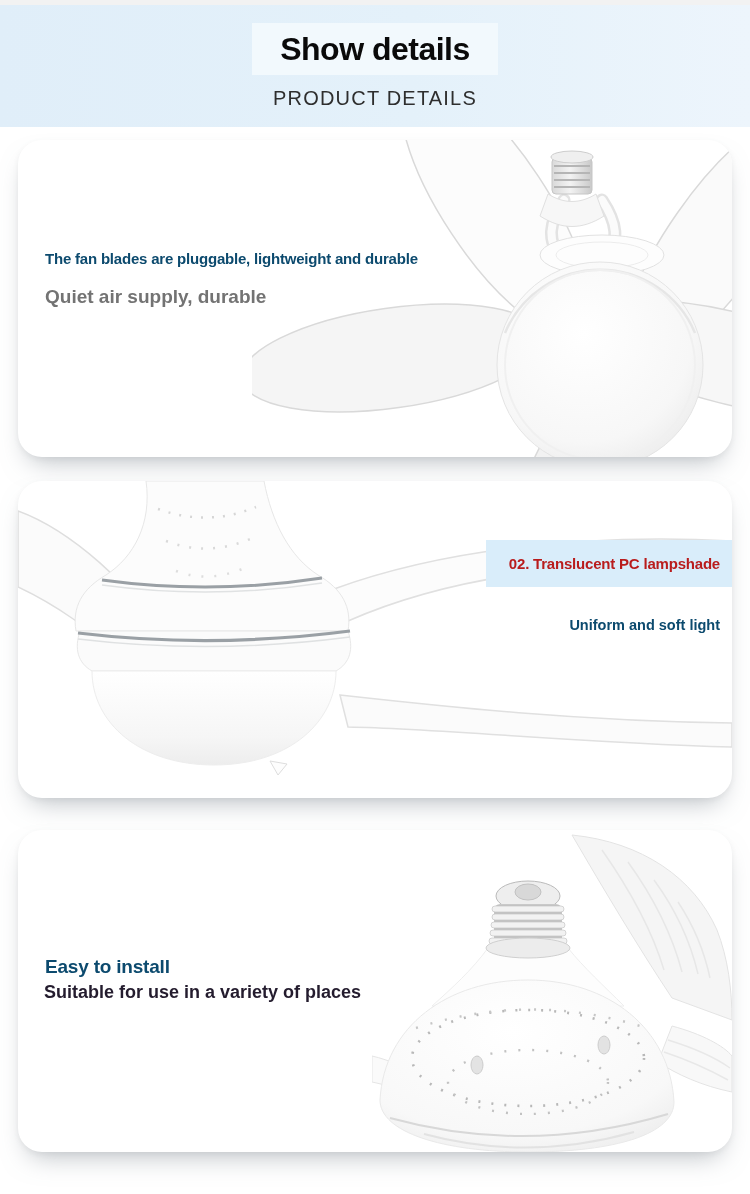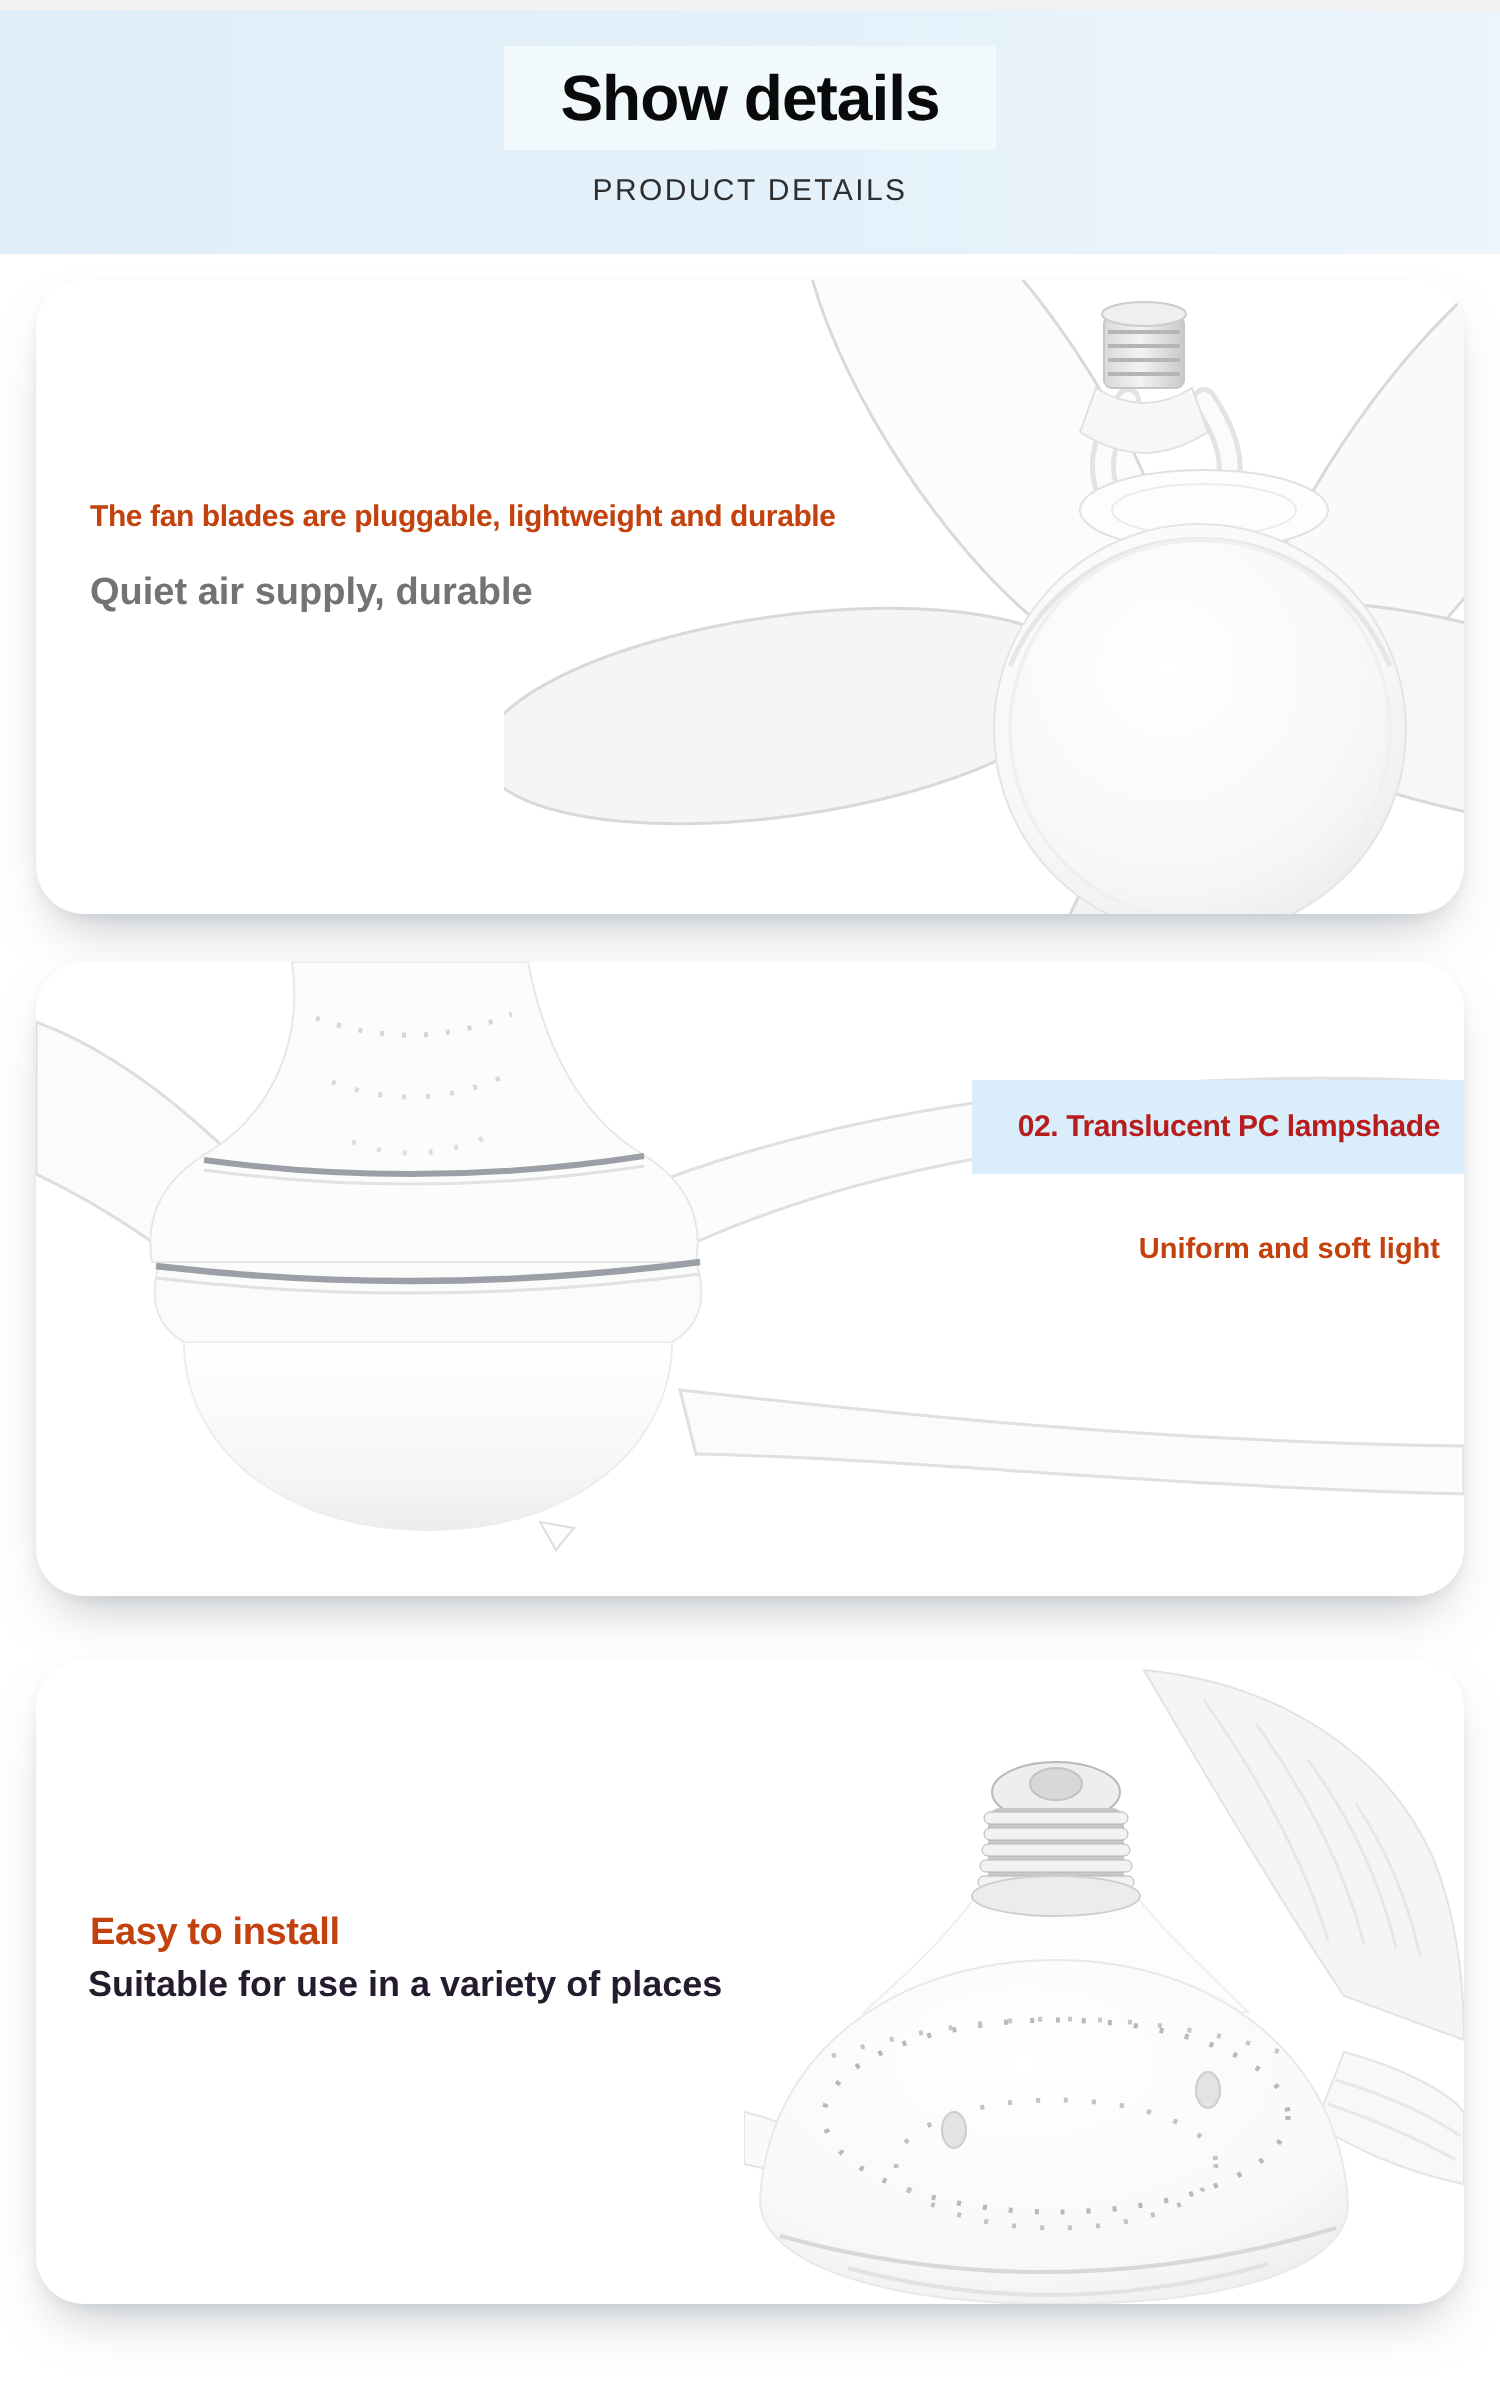--- a/index.html
+++ b/index.html
@@ -22,21 +22,21 @@
     position:absolute; left:50%; top:18px; transform:translateX(-50%);
     width:246px; height:52px;
     background:#f2f9fd;
   }
   .page-title {
     width:100%; text-align:center; line-height:52px;
     font-size:32px; font-weight:800; letter-spacing:-0.5px; color:#0a0a0a;
   }
   .subtitle {
     position:absolute; left:0; top:82px; width:100%; text-align:center;
-    font-size:15px; font-weight:500; letter-spacing:1.2px; color:#2e2e2e;
+    font-size:20px; font-weight:500; letter-spacing:1.2px; color:#2e2e2e;
   }
   .card {
     position:absolute; left:18px; width:714px;
     background:#ffffff; border-radius:24px; overflow:hidden;
     box-shadow:0 14px 26px -10px rgba(120,130,140,0.50), 0 2px 6px rgba(0,0,0,0.05);
   }
   .card1 { top:140px; height:317px; }
   .card2 { top:481px; height:317px; }
   .card3 { top:830px; height:322px; }
   .illus { position:absolute; z-index:1; }
@@ -52,21 +52,21 @@
   .hl1 .h-txt, .hl3 .h-txt {
     display:block; padding-left:22px;
     font-size:22px; font-weight:800; letter-spacing:-0.3px; color:#0f0f0f;
   }
   .hl1 .h-txt { line-height:41px; }
   .hl3 .h-txt { line-height:46px; }
   .hl2 .h-txt {
     display:block; padding-right:12px; text-align:right; line-height:47px;
     font-size:15px; font-weight:800; letter-spacing:-0.2px; color:#b91c1c;
   }
-  .t { position:absolute; z-index:2; color:#c2410c; white-space:nowrap; }
+  .t { position:absolute; z-index:2; color:#0c4a6e; white-space:nowrap; }
   .desc1 { left:27px; top:110px; font-size:15px; font-weight:700; letter-spacing:-0.2px; }
   .tag1  { left:27px; top:146px; font-size:19px; font-weight:700; color:#737373; }
   .desc2 { right:12px; top:136px; font-size:14.5px; font-weight:800; text-align:right; }
   .tag2  { left:520px; top:161px; font-size:17.5px; font-weight:800; line-height:22.5px; color:#241c2e; }
   .desc3 { left:27px; top:126px; font-size:19px; font-weight:800; letter-spacing:-0.2px; }
   .tag3  { left:26px; top:152px; font-size:18px; font-weight:800; color:#241c2e; }
 </style>
 </head>
 <body>
 

